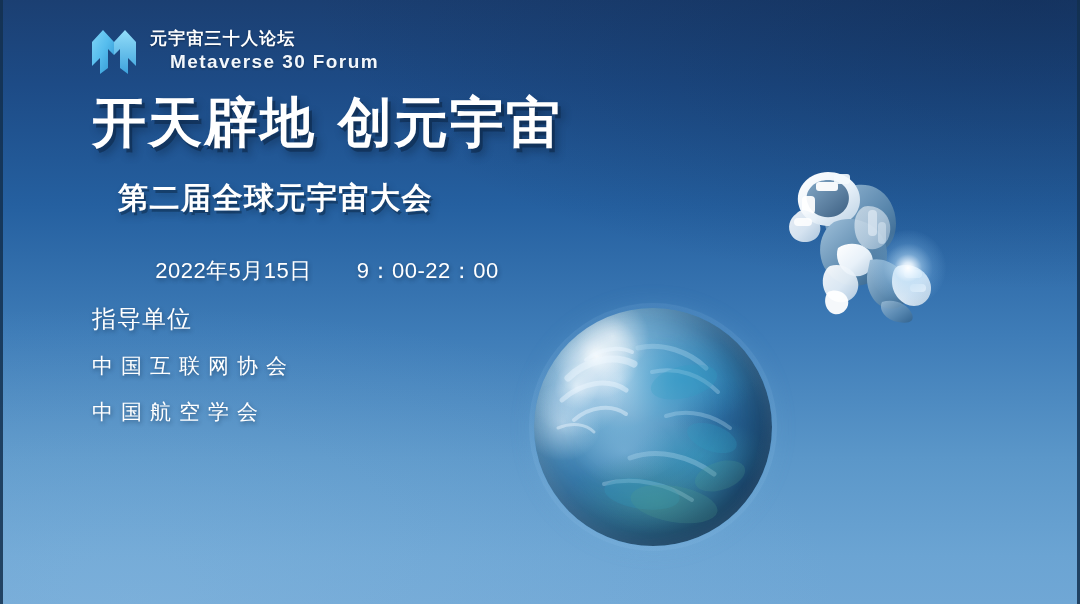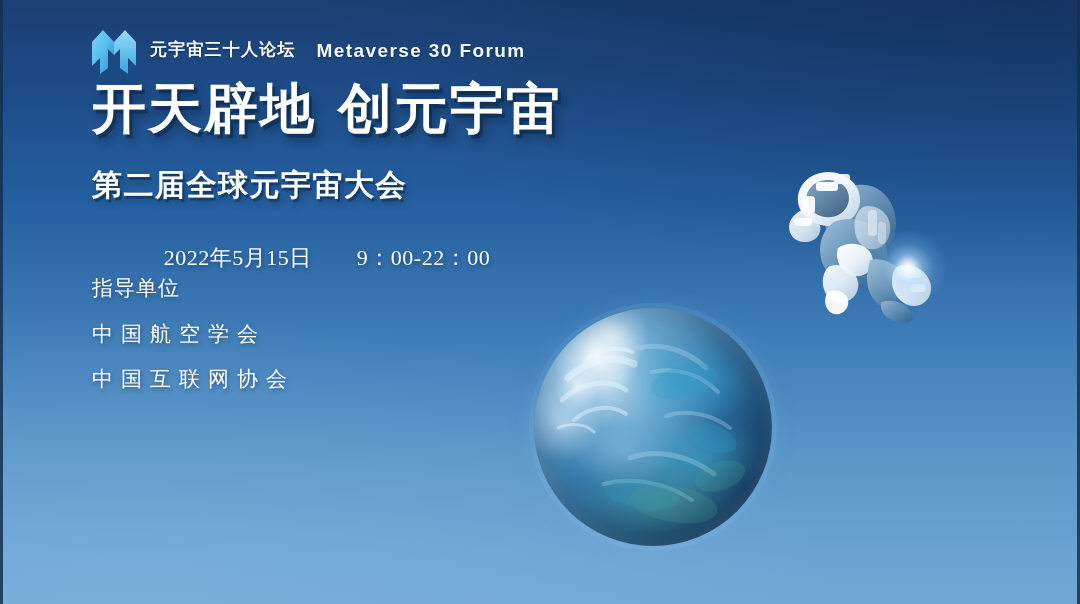--- a/index.html
+++ b/index.html
@@ -59,21 +59,21 @@
     gap: 12px;
     z-index: 20;
   }
   .logo-mark {
     width: 48px;
     height: 46px;
     display: block;
   }
   .logo-text {
     display: flex;
-    flex-direction: row;
+    flex-direction: column;
     justify-content: center;
     gap: 1px;
   }
   .logo-cn {
     color: #ffffff;
     font-size: 17px;
     font-weight: 700;
     letter-spacing: 1.2px;
     line-height: 1.25;
     white-space: nowrap;
@@ -87,23 +87,22 @@
     line-height: 1.25;
     white-space: nowrap;
     text-shadow: 0 1px 2px rgba(0,0,0,.35);
     margin-left: 20px;
   }
 
   
   .text-block {
     position: absolute;
     left: 92px;
-    top: 80px;
+    top: 93px;
     z-index: 20;
-    font-family: Liberation Serif, serif;
   }
 
   .headline {
     color: #ffffff;
     font-size: 54px;
     font-weight: 700;
     letter-spacing: 2px;
     line-height: 1.08;
     white-space: nowrap;
     text-shadow:
@@ -116,38 +115,39 @@
     margin-top: 26px;
     color: #ffffff;
     font-size: 30px;
     font-weight: 700;
     letter-spacing: 1.5px;
     line-height: 1.38;
     white-space: nowrap;
     text-shadow:
       2px 3px 0 rgba(11,37,67,.48),
       3px 5px 7px rgba(8,28,53,.38);
+    margin-left: 26px;
   }
 
   .datetime {
     margin-top: 38px;
     color: #ffffff;
     font-size: 22px;
     font-weight: 400;
     letter-spacing: .5px;
     line-height: 1.3;
     white-space: nowrap;
     text-shadow: 1px 2px 4px rgba(9,31,58,.45);
     text-align: center;
   }
 
   .org-label {
-    margin-top: 3px;
-    color: #ffffff;
-    font-size: 21px;
+    margin-top: 18px;
+    color: #ffffff;
+    font-size: 24px;
     font-weight: 400;
     letter-spacing: 1px;
     line-height: 1.3;
     white-space: nowrap;
     text-shadow: 1px 2px 4px rgba(9,31,58,.45);
   }
   .org-item {
     margin-top: 18px;
     color: #ffffff;
     font-size: 21px;
@@ -340,17 +340,17 @@
 
     <div class="subtitle">
       <div>第二届全球元宇宙大会</div>
     </div>
 
     <div class="datetime">
       <span>2022年5月15日</span>　　<span>9：00-22：00</span>
     </div>
 
     <div class="org-label">指导单位</div>
+    <div class="org-item">中国互联网协会</div>
     <div class="org-item">中国航空学会</div>
-    <div class="org-item">中国互联网协会</div>
   </div>
 
 </div>
 
 </body></html>

